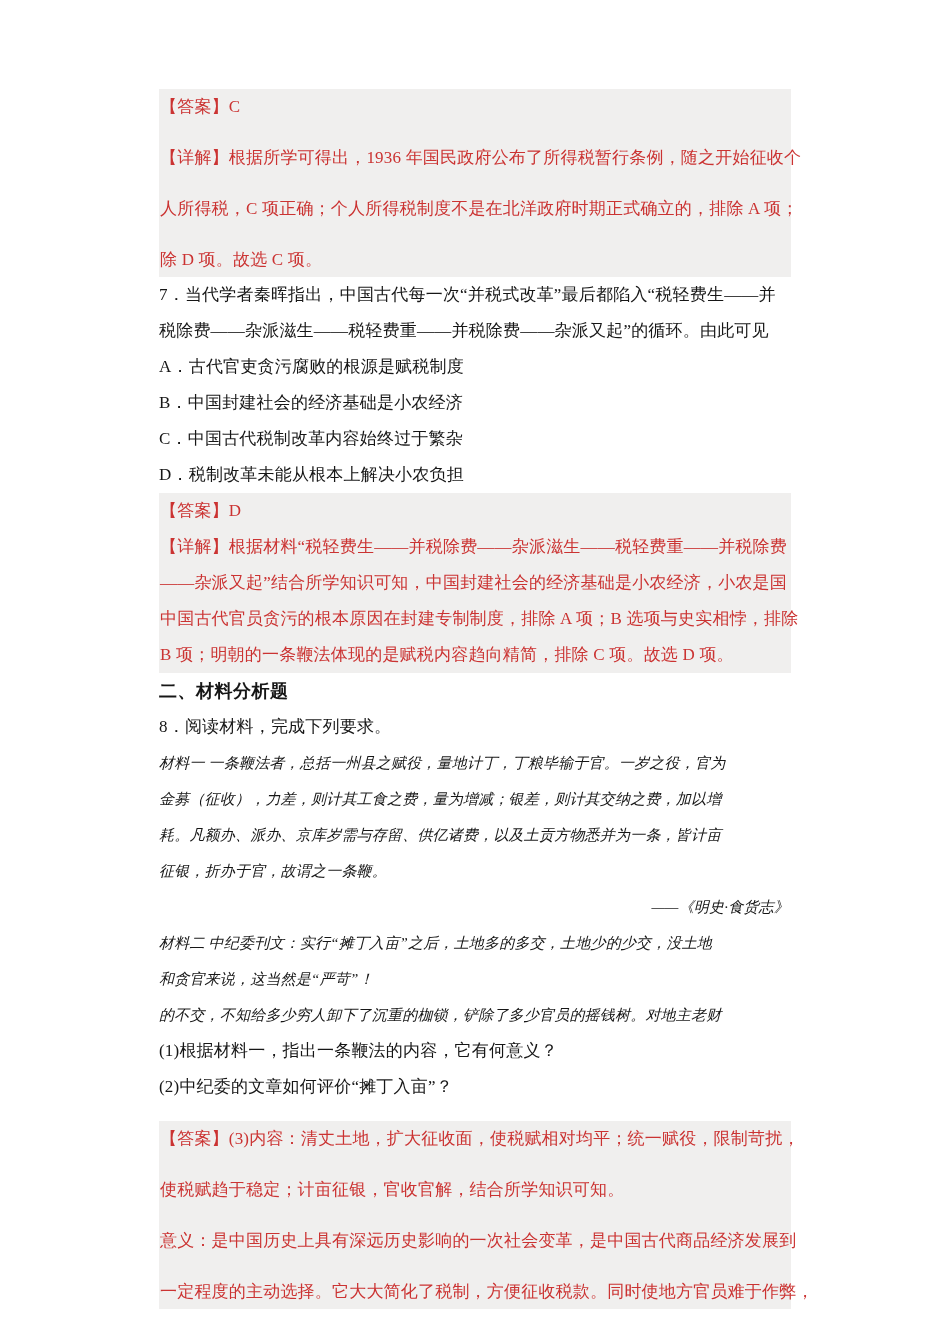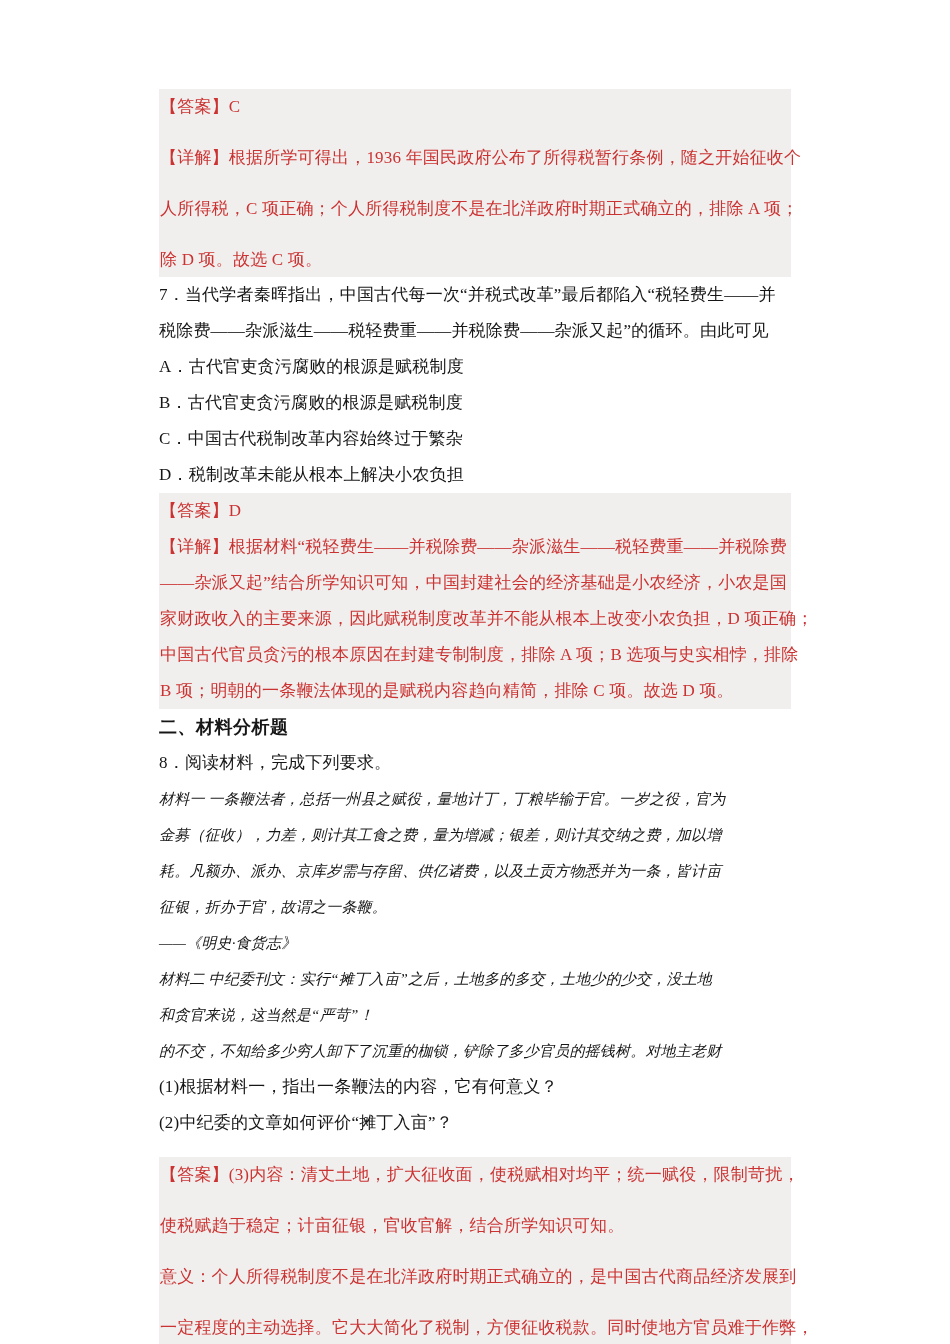--- a/index.html
+++ b/index.html
@@ -40,50 +40,49 @@
     font-size:15px;
   }
   .section-header{
     font-family:Liberation Sans, sans-serif;
     font-weight:bold;
     font-size:18px;
     line-height:36px;
     letter-spacing:0.5px;
   }
   .source-line{
-    text-align:left;
+    text-align:right;
     padding-right:2px;
   }
 </style>
 </head>
 <body>
 
 <div class="doc">
 
   <div class="ans-block tight">
     <div class="line">【答案】C</div>
     <div class="line">【详解】根据所学可得出，1936 年国民政府公布了所得税暂行条例，随之开始征收个</div>
     <div class="line">人所得税，C 项正确；个人所得税制度不是在北洋政府时期正式确立的，排除 A 项；</div>
     <div class="line">除 D 项。故选 C 项。</div>
   </div>
 
   <div>
     <div class="line">7．当代学者秦晖指出，中国古代每一次“并税式改革”最后都陷入“税轻费生——并</div>
     <div class="line">税除费——杂派滋生——税轻费重——并税除费——杂派又起”的循环。由此可见</div>
     <div class="line">A．古代官吏贪污腐败的根源是赋税制度</div>
-    <div class="line">B．古代官吏贪污腐败的根源是赋税制度</div>
+    <div class="line">B．中国封建社会的经济基础是小农经济</div>
     <div class="line">C．中国古代税制改革内容始终过于繁杂</div>
     <div class="line">D．税制改革未能从根本上解决小农负担</div>
   </div>
 
   <div class="ans-block">
     <div class="line">【答案】D</div>
     <div class="line">【详解】根据材料“税轻费生——并税除费——杂派滋生——税轻费重——并税除费</div>
     <div class="line">——杂派又起”结合所学知识可知，中国封建社会的经济基础是小农经济，小农是国</div>
-    <div class="line">家财政收入的主要来源，因此赋税制度改革并不能从根本上改变小农负担，D 项正确；</div>
     <div class="line">中国古代官员贪污的根本原因在封建专制制度，排除 A 项；B 选项与史实相悖，排除</div>
     <div class="line">B 项；明朝的一条鞭法体现的是赋税内容趋向精简，排除 C 项。故选 D 项。</div>
   </div>
 
   <div class="section-header">二、材料分析题</div>
 
   <div>
     <div class="line">8．阅读材料，完成下列要求。</div>
 
     <div class="kai">
@@ -103,17 +102,17 @@
       <div class="line">的不交，不知给多少穷人卸下了沉重的枷锁，铲除了多少官员的摇钱树。对地主老财</div>
     </div>
 
     <div class="line">(1)根据材料一，指出一条鞭法的内容，它有何意义？</div>
     <div class="line">(2)中纪委的文章如何评价“摊丁入亩”？</div>
   </div>
 
   <div class="ans-block tight" style="margin-top:2px;">
     <div class="line">【答案】(3)内容：清丈土地，扩大征收面，使税赋相对均平；统一赋役，限制苛扰，</div>
     <div class="line">使税赋趋于稳定；计亩征银，官收官解，结合所学知识可知。</div>
-    <div class="line">意义：个人所得税制度不是在北洋政府时期正式确立的，是中国古代商品经济发展到</div>
+    <div class="line">意义：是中国历史上具有深远历史影响的一次社会变革，是中国古代商品经济发展到</div>
     <div class="line">一定程度的主动选择。它大大简化了税制，方便征收税款。同时使地方官员难于作弊，</div>
   </div>
 
 </div>
 
 </body></html>

